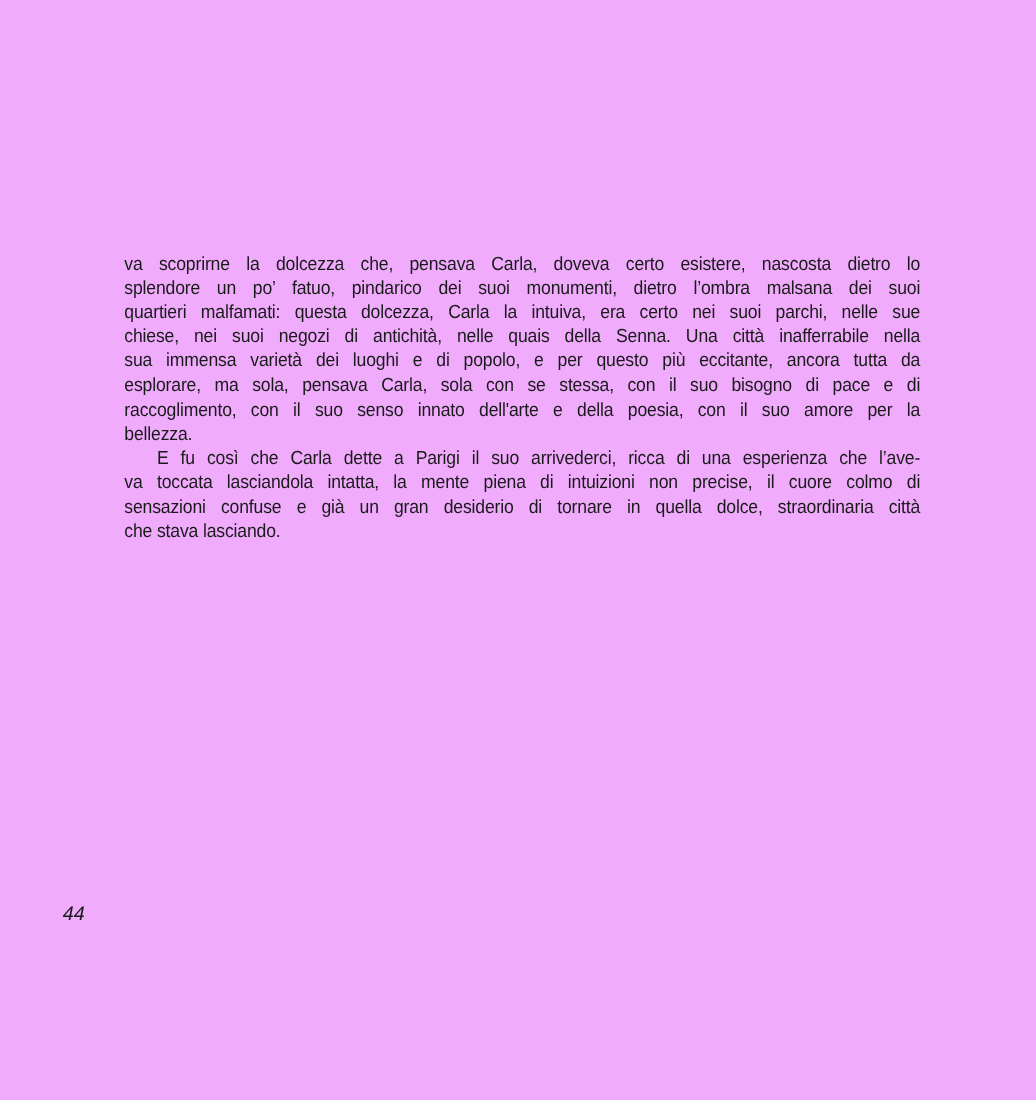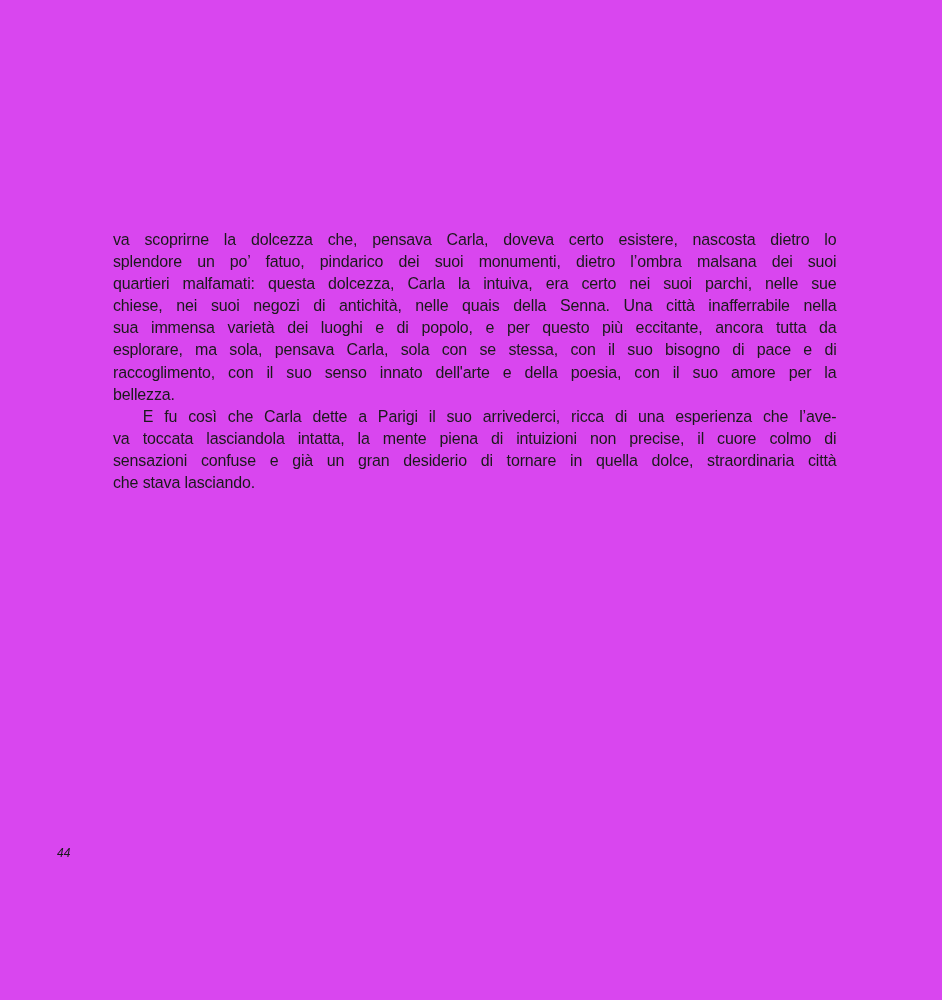--- a/index.html
+++ b/index.html
@@ -11,21 +11,21 @@
       width: 942px;
       height: 1000px;
       position: relative;
       overflow: hidden;
     }
     .page {
       position: absolute;
       left: 0; top: 0;
       width: 942px;
       height: 1000px;
-      background: #d946ef;
+      background: #f0abfc;
     }
     .text-block {
       position: absolute;
       left: 113px;
       top: 228px;
       width: 724px;
       font-family: "Liberation Sans", sans-serif;
       font-size: 17.2px;
       line-height: 22.1px;
       color: #1a1a1a;
@@ -59,24 +59,24 @@
     .line.last .inner {
       text-align-last: left;
     }
     .line.indent .inner {
       padding-left: 32px;
       box-sizing: border-box;
     }
     .page-number {
       position: absolute;
       left: 57px;
-      top: 846px;
+      top: 820px;
       font-family: "Liberation Sans", sans-serif;
       font-style: italic;
-      font-size: 12px;
+      font-size: 18px;
       color: #1a1a1a;
     }
   </style>
 </head>
 <body>
 
 <div class="page">
   <div class="text-block">
     <div class="para">
       <span class="line"><span class="inner">va scoprirne la dolcezza che, pensava Carla, doveva certo esistere, nascosta dietro lo</span></span>

